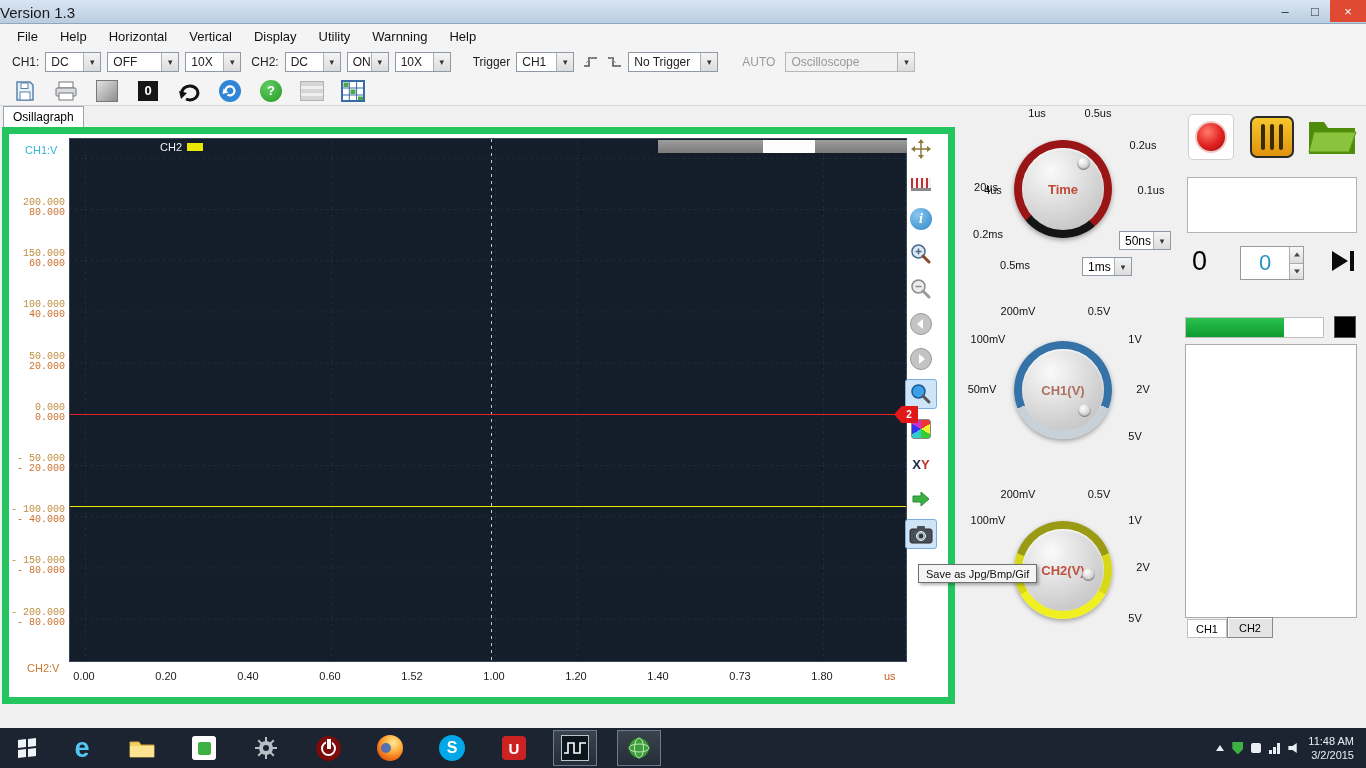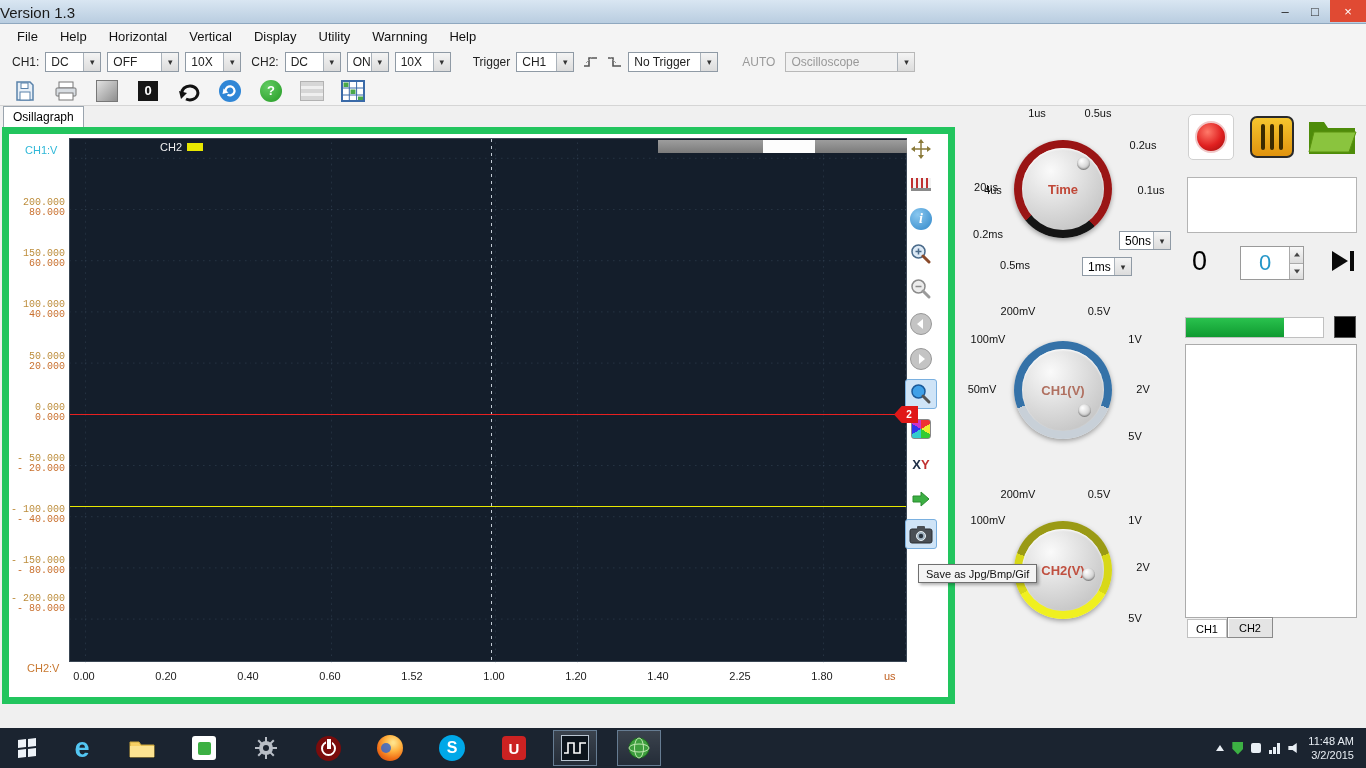--- a/index.html
+++ b/index.html
@@ -330,21 +330,21 @@
         <div class="y2">- 20.000</div>
       </div>
     <div class="yrow" style="top:371px">
         <div class="y1">- 100.000</div>
         <div class="y2">- 40.000</div>
       </div>
     <div class="yrow" style="top:422px">
         <div class="y1">- 150.000</div>
         <div class="y2">- 80.000</div>
       </div>
-    <div class="yrow" style="top:460px">
+    <div class="yrow" style="top:474px">
         <div class="y1">- 200.000</div>
         <div class="y2">- 80.000</div>
       </div>
 
     <div class="plot">
       <svg class="gridsvg" width="838" height="524">
         <defs>
           <pattern id="gp" x="15" y="70" width="82" height="51.2" patternUnits="userSpaceOnUse">
             <line x1="0" y1="0" x2="82" y2="0" stroke="#36475a" stroke-width="1" stroke-dasharray="1.5 4.5"></line>
             <line x1="0" y1="0" x2="0" y2="51.2" stroke="#36475a" stroke-width="1" stroke-dasharray="1.5 4.5"></line>
@@ -366,21 +366,21 @@
     </div>
 
     <span class="xlab" style="left:75px">0.00</span>
     <span class="xlab" style="left:157px">0.20</span>
     <span class="xlab" style="left:239px">0.40</span>
     <span class="xlab" style="left:321px">0.60</span>
     <span class="xlab" style="left:403px">1.52</span>
     <span class="xlab" style="left:485px">1.00</span>
     <span class="xlab" style="left:567px">1.20</span>
     <span class="xlab" style="left:649px">1.40</span>
-    <span class="xlab" style="left:731px">2.25</span>
+    <span class="xlab" style="left:731px">0.73</span>
     <span class="xlab" style="left:813px">1.80</span>
     <span class="xunit">us</span>
   </div>
 
   <div class="side-tools">
     <div class="stool">
       <svg width="22" height="22">
           <g fill="#8a7a3a">
             <polygon points="11,1 14,5 8,5"></polygon>
             <polygon points="11,21 8,17 14,17"></polygon>

